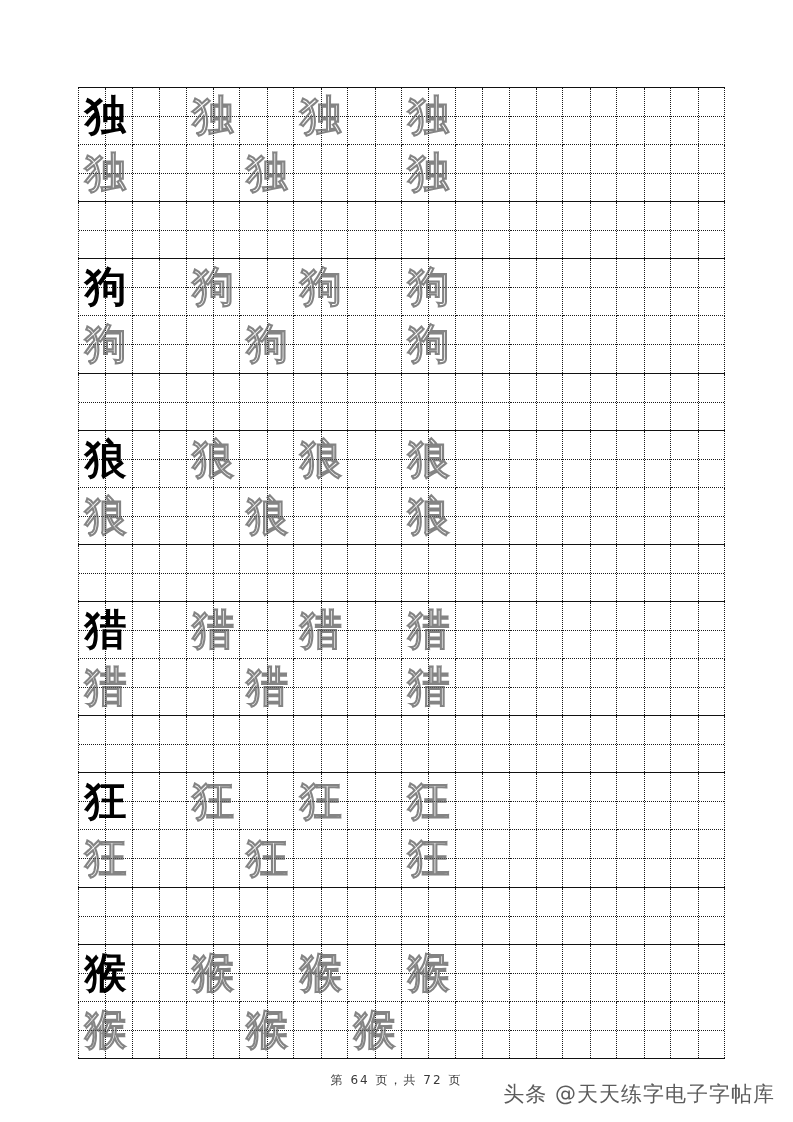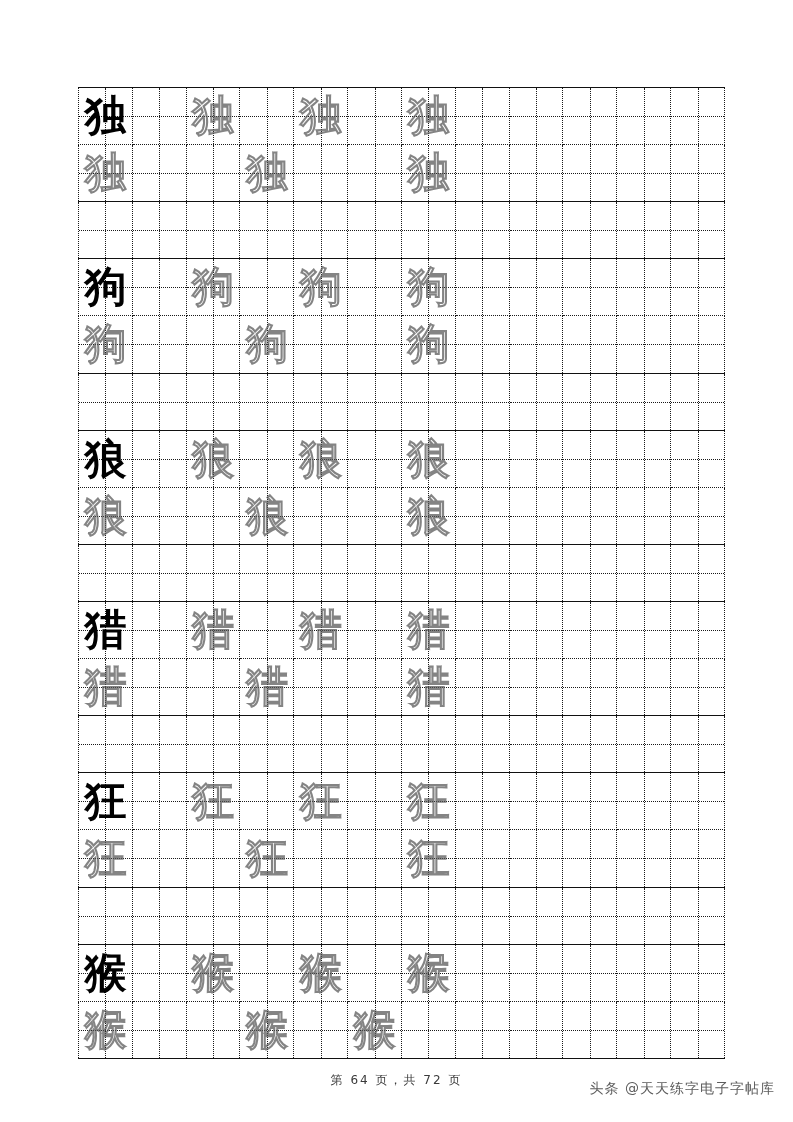--- a/index.html
+++ b/index.html
@@ -128,21 +128,21 @@
     font-size: 12px;
     letter-spacing: 2px;
     color: #3a3a3a;
   }
 
   #watermark {
     position: absolute;
     right: 18px;
     top: 1080px;
     font-family: "DejaVu Sans", "Liberation Sans", sans-serif;
-    font-size: 14px;
+    font-size: 21px;
     color: #5c5c5c;
     letter-spacing: 1px;
     white-space: nowrap;
   }
 </style>
 </head>
 <body>
 
 <div id="page">
 

